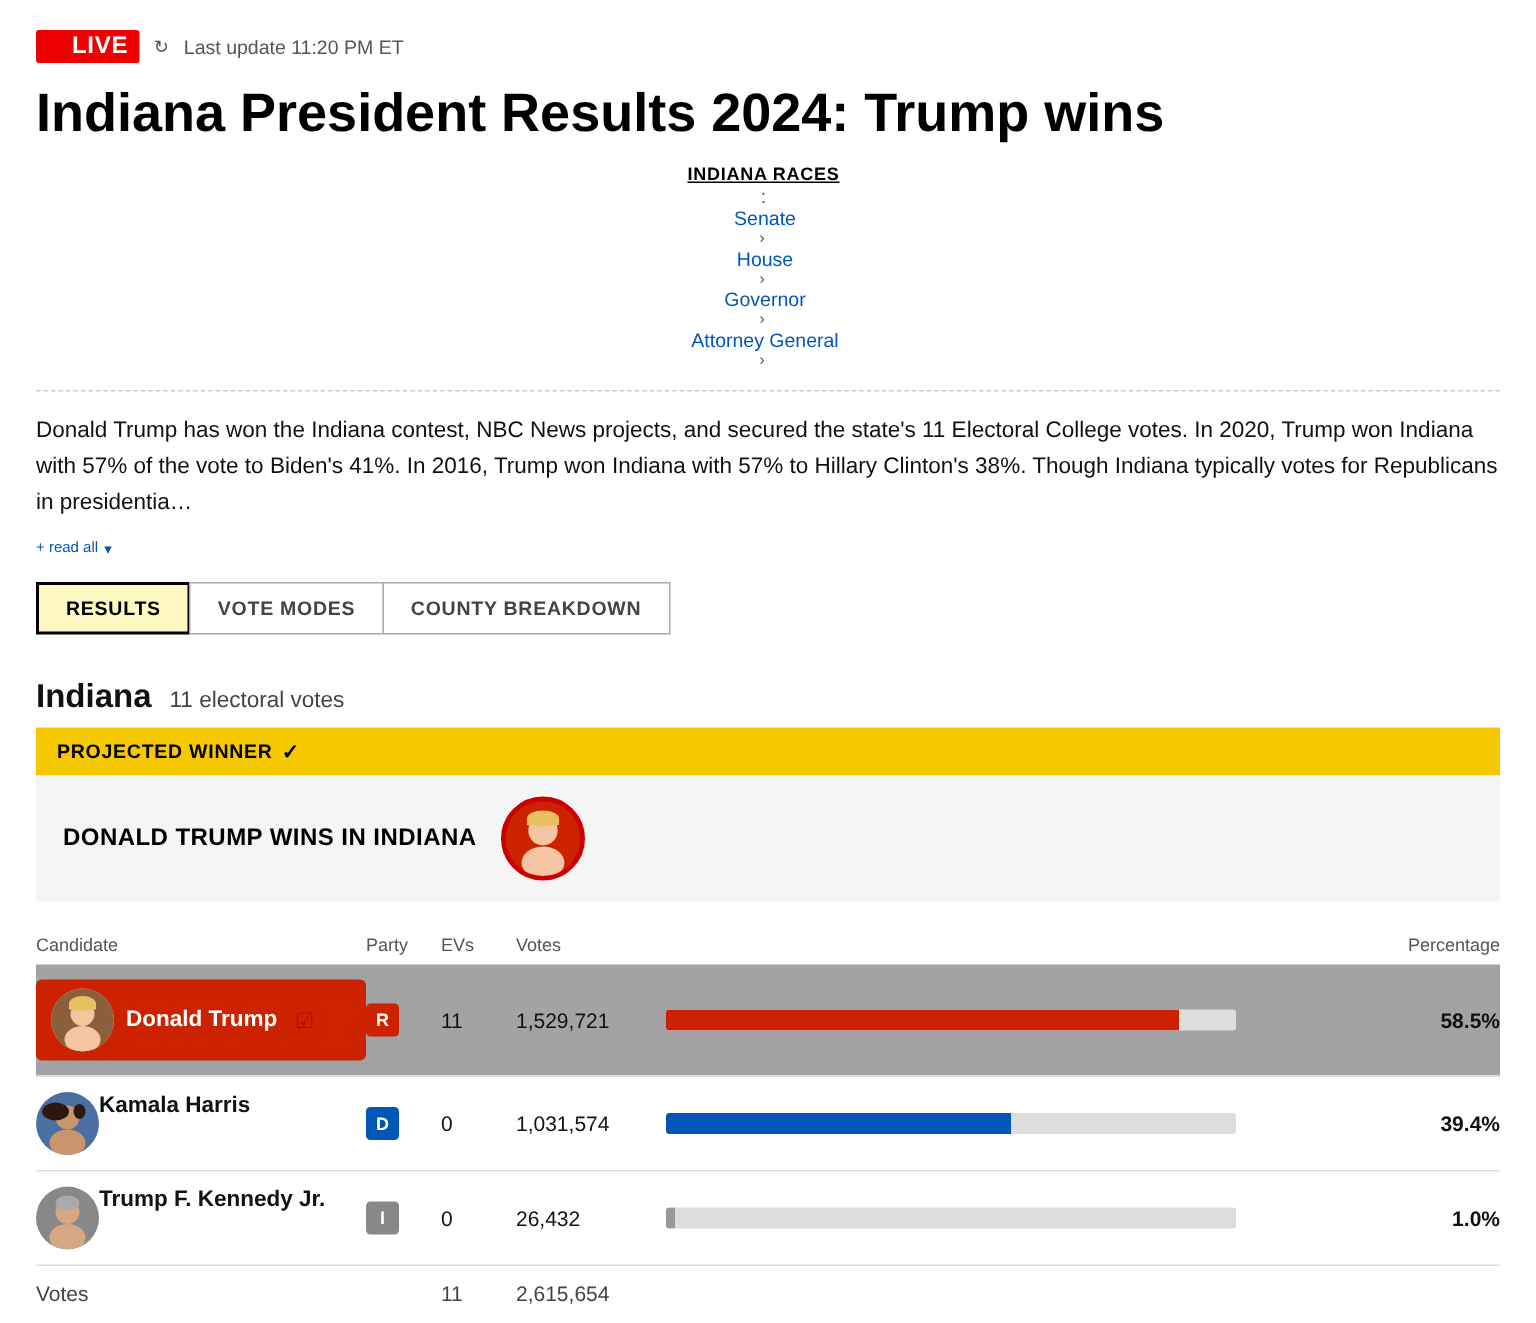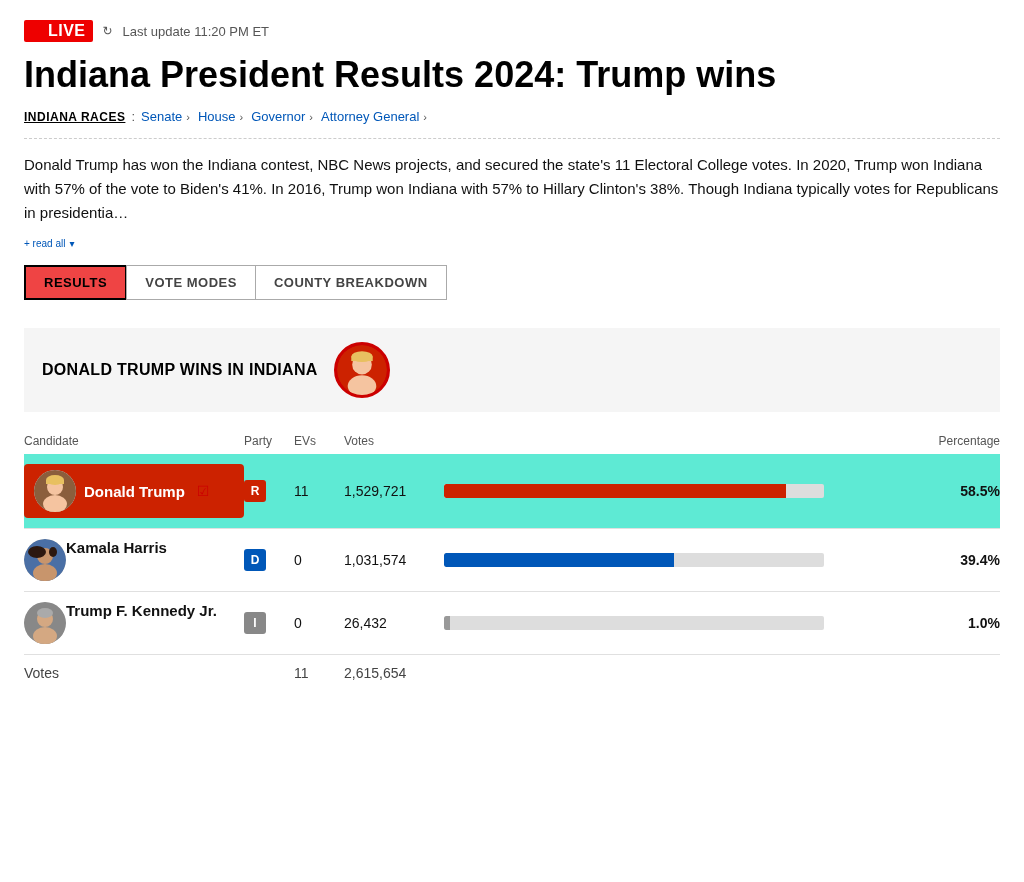--- a/index.html
+++ b/index.html
@@ -53,20 +53,21 @@
       color: #000;
     }
 
     
     .indiana-nav {
       display: flex;
       align-items: center;
       gap: 0;
       margin-bottom: 14px;
       font-size: 13px;
+      flex-direction: column;
     }
     .indiana-nav-label {
       font-weight: 700;
       font-size: 12px;
       letter-spacing: 0.5px;
       text-decoration: underline;
       color: #000;
       margin-right: 6px;
     }
     .indiana-nav-sep {
@@ -120,21 +121,21 @@
       border: 1.5px solid #aaa;
       background: #fff;
       font-size: 13px;
       font-weight: 600;
       letter-spacing: 0.5px;
       cursor: pointer;
       margin-right: -1px;
     }
     .tab-btn.active {
       border-color: #000;
-      background: #ef4444;
+      background: #fef9c3;
       color: #000;
       font-weight: 800;
       border-width: 2px;
     }
     .tab-btn:not(.active) {
       color: #444;
     }
 
     
     .section-title {
@@ -237,21 +238,21 @@
       font-weight: 600;
     }
     .winner-checkmark {
       color: #c00;
       font-size: 14px;
       margin-left: 4px;
     }
 
     
     .trump-row td {
-      background: #5eead4;
+      background: #a3a3a3;
     }
     .trump-name-cell {
       background: #cc2200;
       border-radius: 4px;
       padding: 6px 10px;
       display: flex;
       align-items: center;
       gap: 8px;
     }
     .trump-name-cell .candidate-name {
@@ -373,21 +374,29 @@
 
 
 <div class="tabs">
   <button class="tab-btn active">RESULTS</button>
   <button class="tab-btn">VOTE MODES</button>
   <button class="tab-btn">COUNTY BREAKDOWN</button>
 </div>
 
 
 <div>
-
+  <div class="section-title">
+    <span>Indiana</span>
+    <span class="electoral-votes-label">11 electoral votes</span>
+  </div>
+
+  <div class="projected-winner-bar">
+    <span>PROJECTED WINNER</span>
+    <span class="winner-check">✓</span>
+  </div>
 
   <div class="winner-announcement">
     <span class="winner-name-text">DONALD TRUMP WINS IN INDIANA</span>
     <div class="candidate-avatar-winner">
 
       <svg width="56" height="56" viewBox="0 0 56 56" xmlns="http://www.w3.org/2000/svg">
         <circle cx="28" cy="28" r="28" fill="#cc2200"></circle>
         <circle cx="28" cy="22" r="11" fill="#f5c4a0"></circle>
         <ellipse cx="28" cy="46" rx="16" ry="12" fill="#f5c4a0"></ellipse>
 

